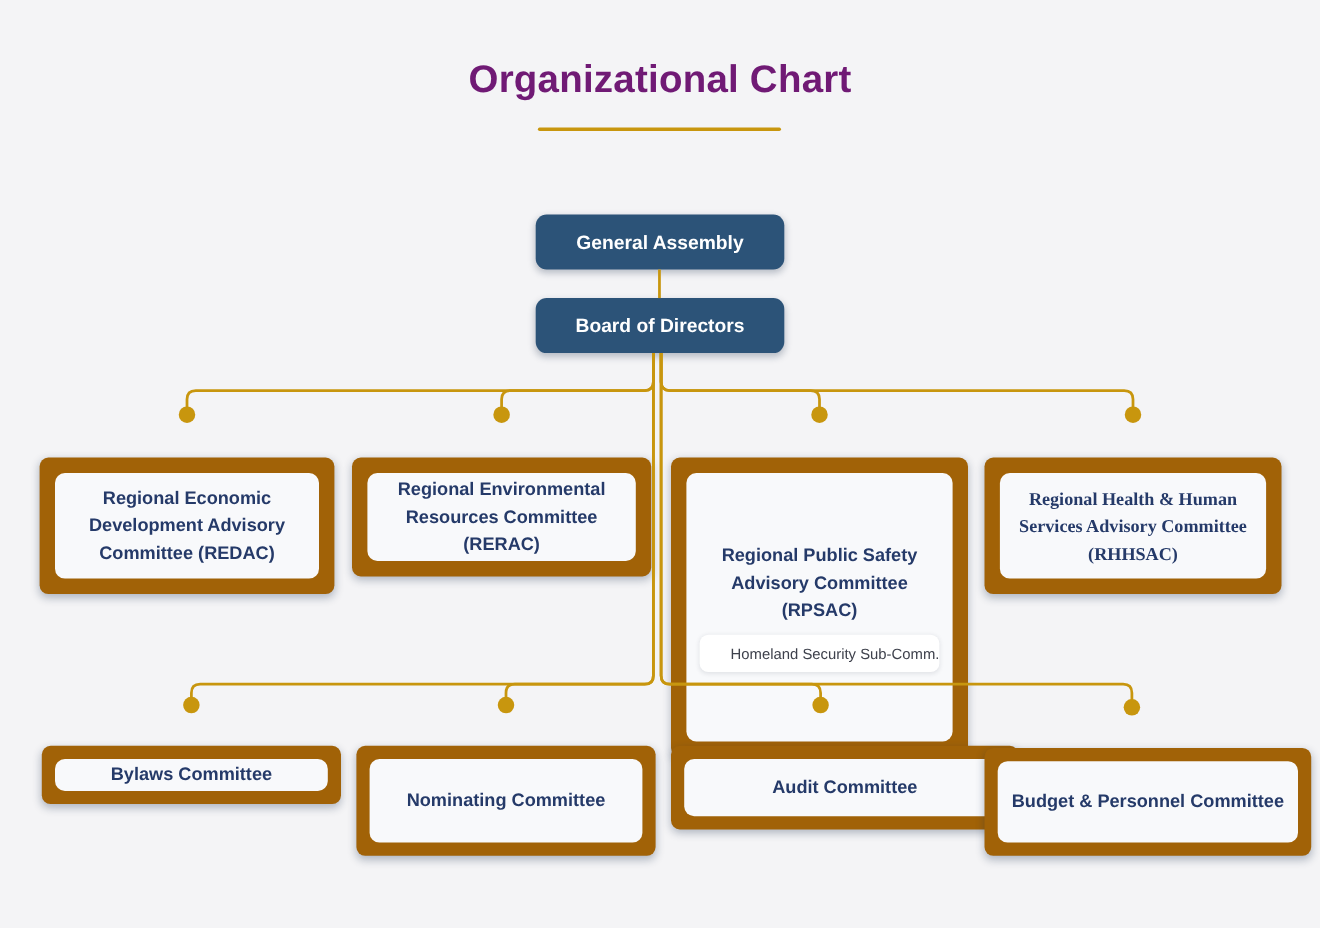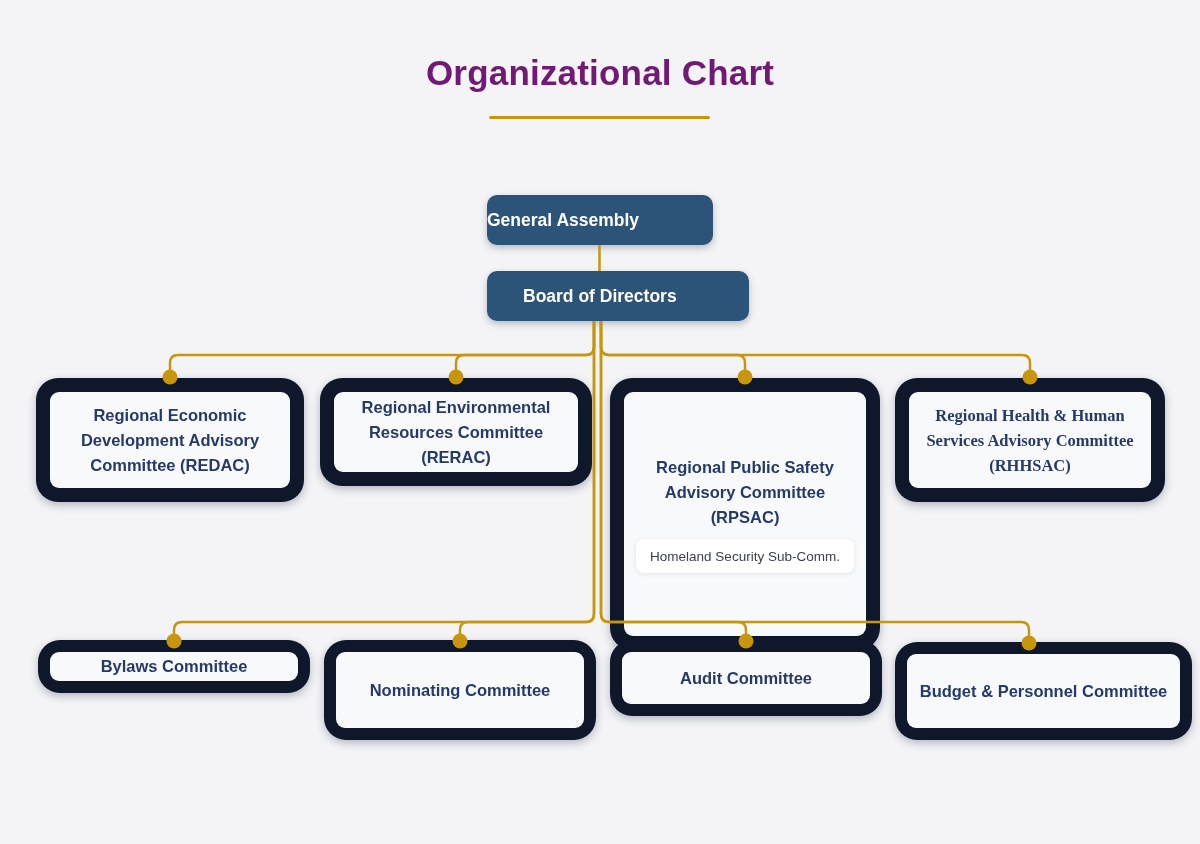--- a/index.html
+++ b/index.html
@@ -44,31 +44,33 @@
   }
   .node-top {
     position: absolute;
     width: 226px;
     height: 50px;
     background: #2c5378;
     border-radius: 10px;
     box-shadow: 0 3px 7px rgba(20,40,70,0.28);
     display: flex;
     align-items: center;
+    justify-content: center;
     color: #ffffff;
     font-size: 17.5px;
     font-weight: 700;
     z-index: 2;
   }
   .node-frame {
     position: absolute;
-    background: #0f172a;
-    border-radius: 22px;
+    background: #a16207;
+    border-radius: 8px;
     box-shadow: 0 3px 8px rgba(20,40,70,0.30);
     z-index: 2;
+    margin-top: 38px;
   }
   .node-card {
     position: absolute;
     inset: 14px;
     background: #f8f9fb;
     border-radius: 9px;
     display: flex;
     flex-direction: column;
     align-items: center;
     justify-content: center;
@@ -91,21 +93,21 @@
     margin-top: 9px;
     padding: 0 4px;
     box-sizing: border-box;
   }
   .sub-pill {
     background: #ffffff;
     border-radius: 8px;
     height: 34px;
     display: flex;
     align-items: center;
-    justify-content: center;
+    justify-content: flex-end;
     box-shadow: 0 1px 4px rgba(30,40,60,0.10);
     color: #3e414c;
     font-size: 13.5px;
     font-weight: 400;
   }
 </style>
 </head>
 <body>
 
 <div class="stage">
@@ -136,21 +138,21 @@
       <circle cx="460" cy="641" r="7.5"></circle>
       <circle cx="746" cy="641" r="7.5"></circle>
       <circle cx="1029" cy="643" r="7.5"></circle>
     </g>
   </svg>
 
   <div class="node-top" style="left:487px; top:195px;">
     <span>General Assembly</span>
   </div>
 
-  <div class="node-top" style="left:487px; top:271px;padding-left:36px;">
+  <div class="node-top" style="left:487px; top:271px;">
     <span>Board of Directors</span>
   </div>
 
   <div class="node-frame" style="left:36px; top:378px; width:268px; height:124px;">
     <div class="node-card">
       <div class="card-label">Regional Economic Development Advisory Committee (REDAC)</div>
     </div>
   </div>
 
   <div class="node-frame" style="left:320px; top:378px; width:272px; height:108px;">
@@ -181,21 +183,21 @@
       <div class="card-label">Bylaws Committee</div>
     </div>
   </div>
 
   <div class="node-frame small" style="left:324px; top:640px; width:272px; height:100px;">
     <div class="node-card">
       <div class="card-label">Nominating Committee</div>
     </div>
   </div>
 
-  <div class="node-frame small" style="left:610px; top:640px; width:272px; height:76px;">
+  <div class="node-frame small" style="left:610px; top:640px; width:272px; height:76px;padding-left:44px;">
     <div class="node-card">
       <div class="card-label">Audit Committee</div>
     </div>
   </div>
 
   <div class="node-frame small" style="left:895px; top:642px; width:297px; height:98px;">
     <div class="node-card">
       <div class="card-label">Budget &amp; Personnel Committee</div>
     </div>
   </div>

